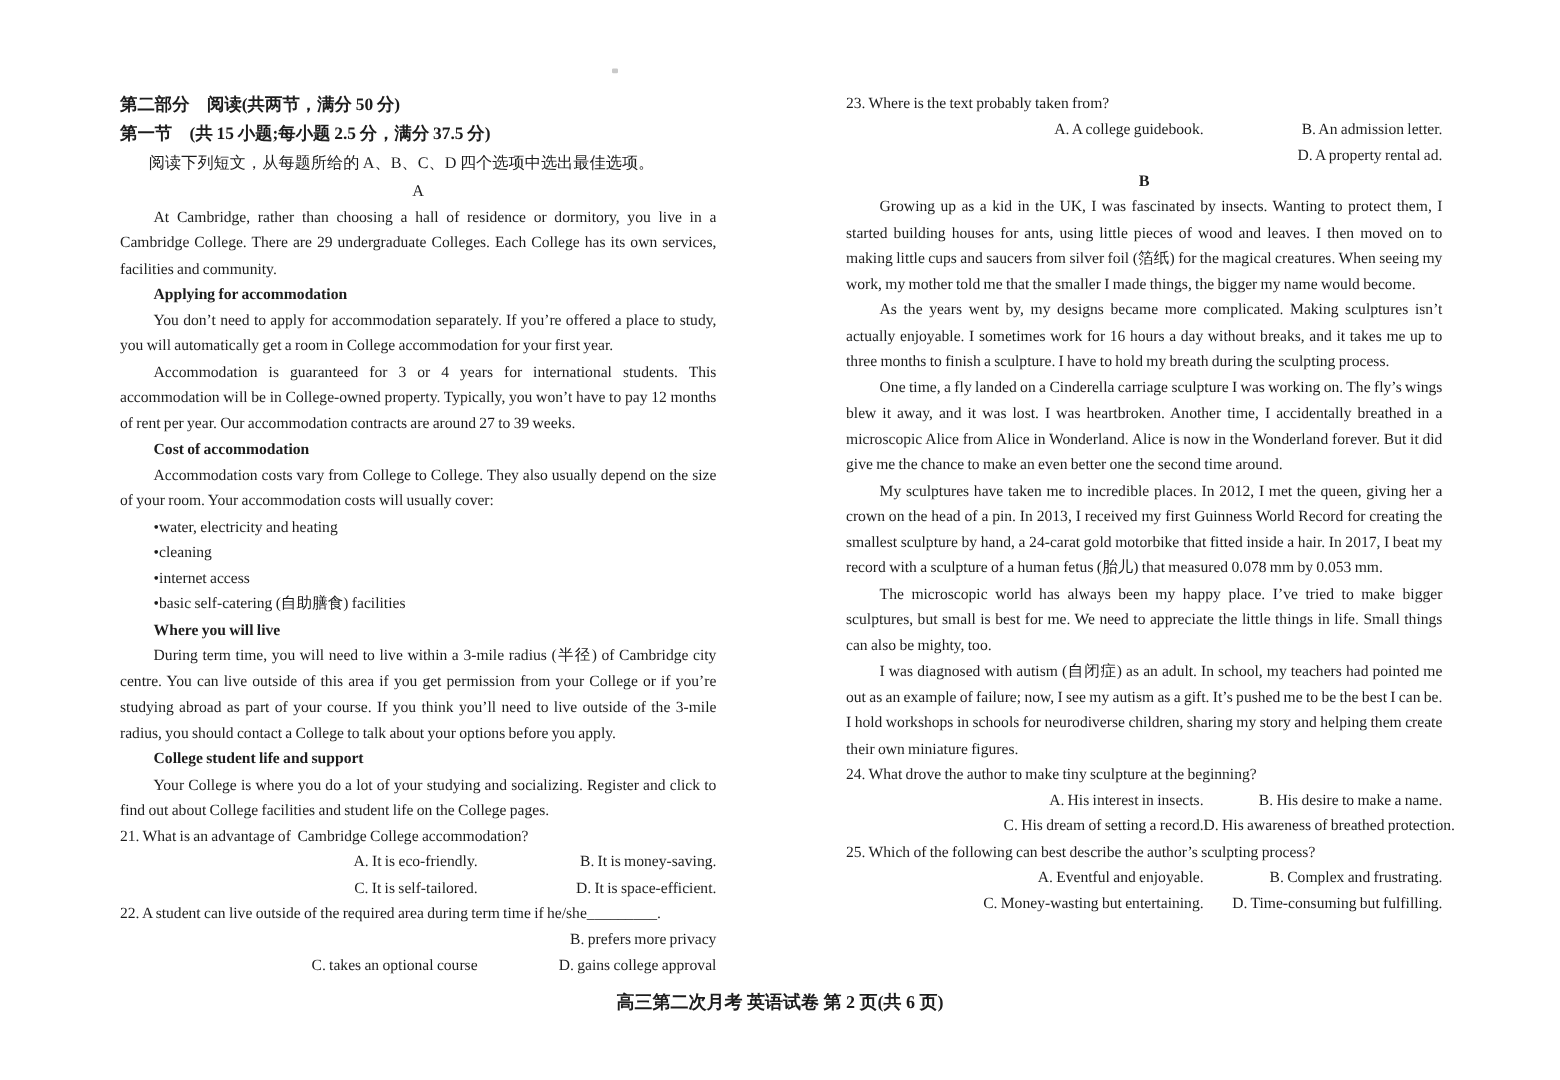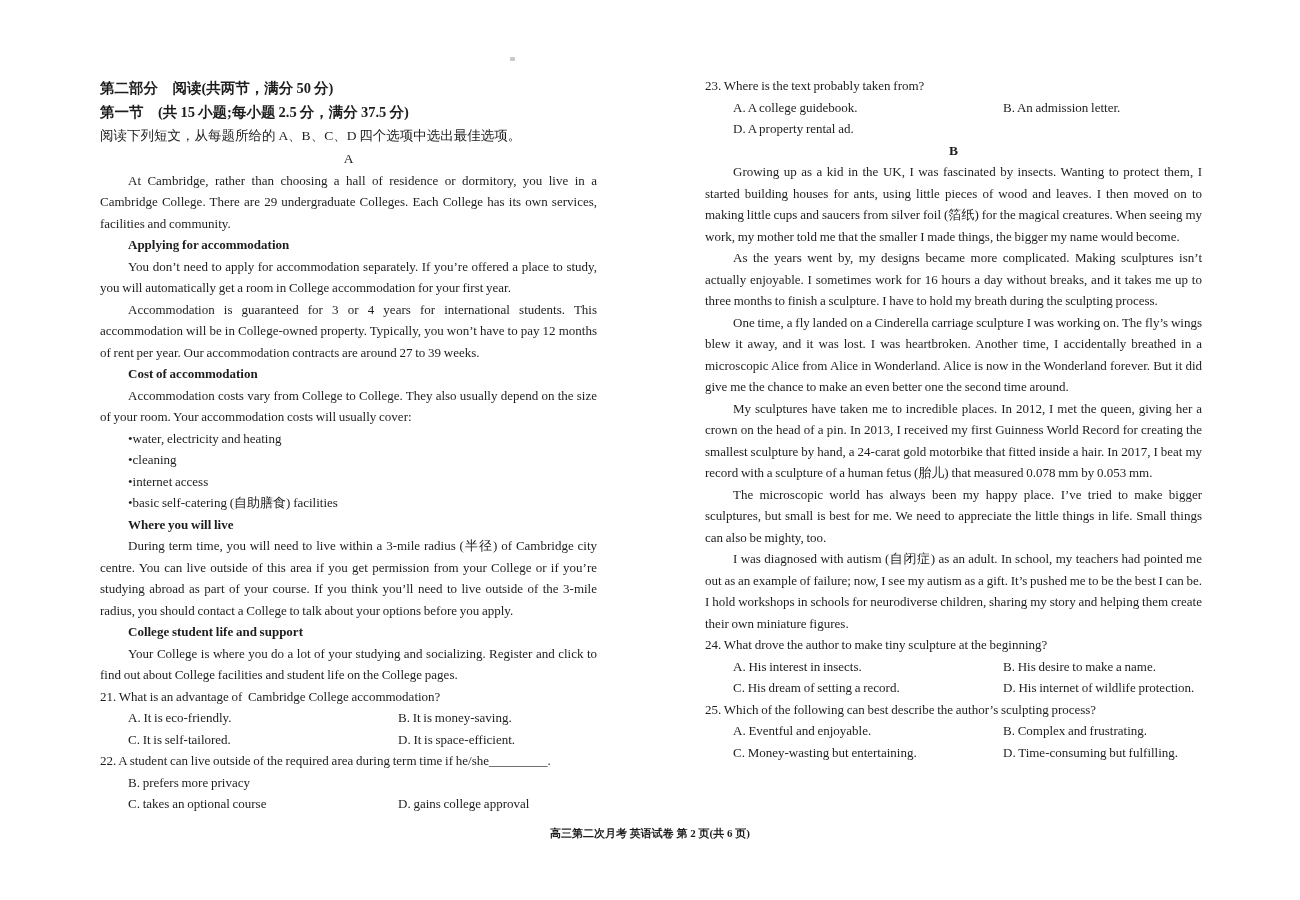--- a/index.html
+++ b/index.html
@@ -17,42 +17,42 @@
     position: absolute;
     width: 497px;
     font-size: 13px;
     line-height: 21.5px;
     word-spacing: -0.5px;
   }
   .col-left  { left: 100px; top: 76px; }
   .col-right { left: 705px; top: 75px; }
 
   .cn-head   { font-weight: bold; font-size: 14.5px; line-height: 24px; white-space: pre; }
-  .cn-normal { font-size: 13.5px; line-height: 24px; white-space: pre; }
+  .cn-normal { font-size: 13.5px; line-height: 24px; white-space: pre; margin-left: 24px; }
 
   .sec-label { text-align: center; font-size: 13.5px; }
   .sec-label.bold { font-weight: bold; }
 
   .para   { margin: 0; text-align: justify; text-indent: 28px; }
   .subhead{ font-weight: bold; padding-left: 28px; }
   .bullet { padding-left: 28px; }
 
   .q-stem { white-space: pre; }
-  .opts   { display: flex; padding-left: 28px; white-space: pre; }
+  .opts   { display: flex; padding-left: 28px; white-space: pre; text-align: right; }
   .opts .o1 { flex: 0 0 270px; width: 270px; }
   .opts .o2 { flex: 1; }
 
   .footer {
     position: absolute;
     left: 0;
     top: 826px;
     width: 1300px;
     text-align: center;
     font-weight: bold;
-    font-size: 11px;
+    font-size: 15px;
   }
   .speck {
     position: absolute;
     left: 510px;
     top: 57px;
     width: 5px;
     height: 4px;
     background: #c9c9c9;
     border-radius: 1px;
   }
@@ -127,21 +127,21 @@
     <p class="para">The microscopic world has always been my happy place. I’ve tried to make bigger sculptures, but small is best for me. We need to appreciate the little things in life. Small things can also be mighty, too.</p>
     <p class="para">I was diagnosed with autism (自闭症) as an adult. In school, my teachers had pointed me out as an example of failure; now, I see my autism as a gift. It’s pushed me to be the best I can be. I hold workshops in schools for neurodiverse children, sharing my story and helping them create their own miniature figures.</p>
 
     <div class="q-stem">24. What drove the author to make tiny sculpture at the beginning?</div>
     <div class="opts">
       <span class="o1">A. His interest in insects.</span>
       <span class="o2">B. His desire to make a name.</span>
     </div>
     <div class="opts">
       <span class="o1">C. His dream of setting a record.</span>
-      <span class="o2">D. His internet of wildlife protection.</span>
+      <span class="o2">D. His awareness of breathed protection.</span>
     </div>
 
     <div class="q-stem">25. Which of the following can best describe the author’s sculpting process?</div>
     <div class="opts">
       <span class="o1">A. Eventful and enjoyable.</span>
       <span class="o2">B. Complex and frustrating.</span>
     </div>
     <div class="opts">
       <span class="o1">C. Money-wasting but entertaining.</span>
       <span class="o2">D. Time-consuming but fulfilling.</span>

